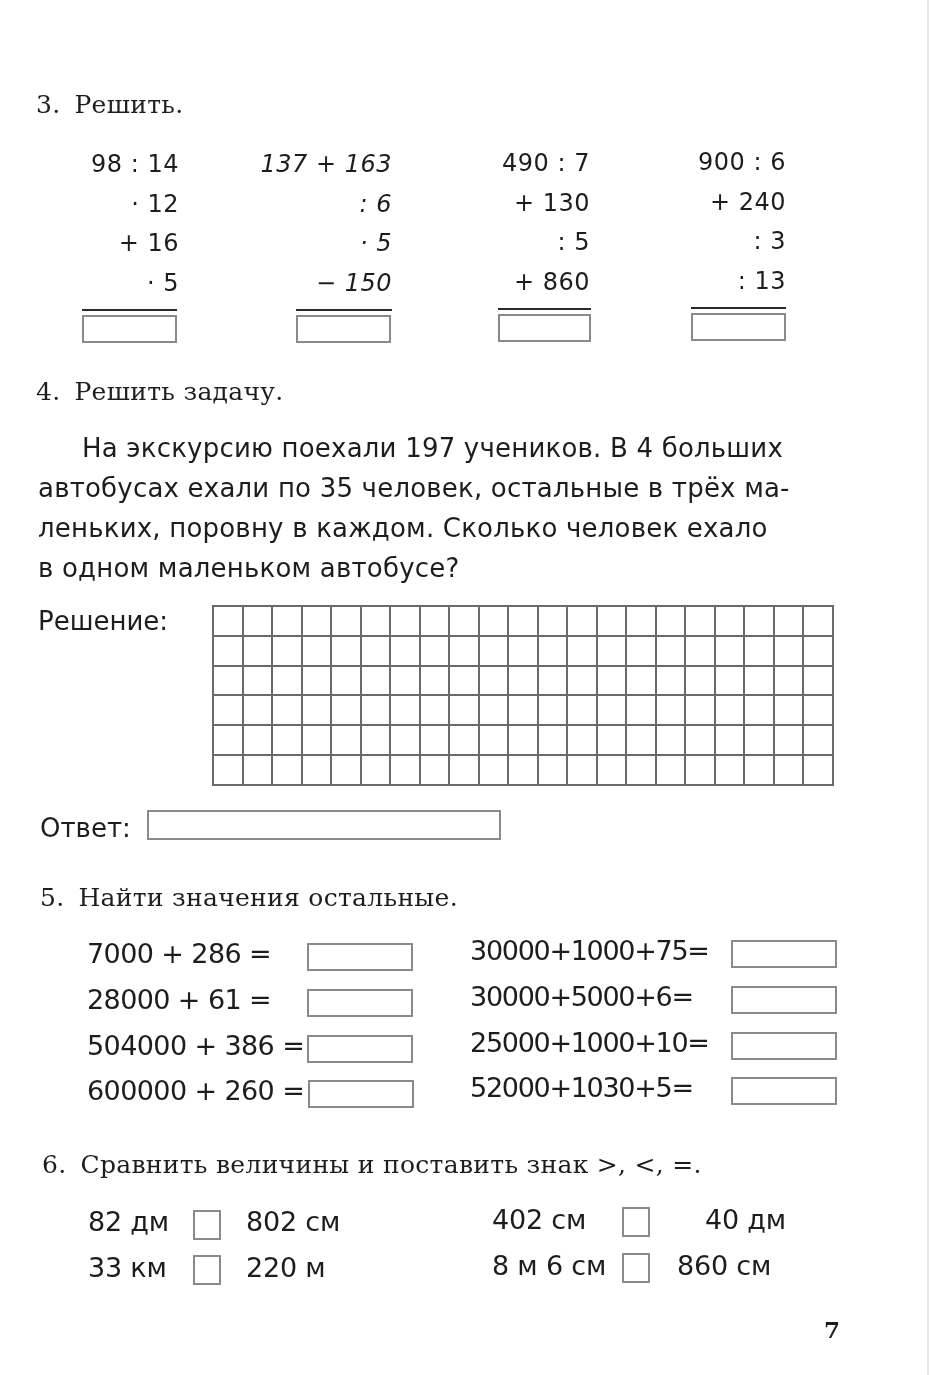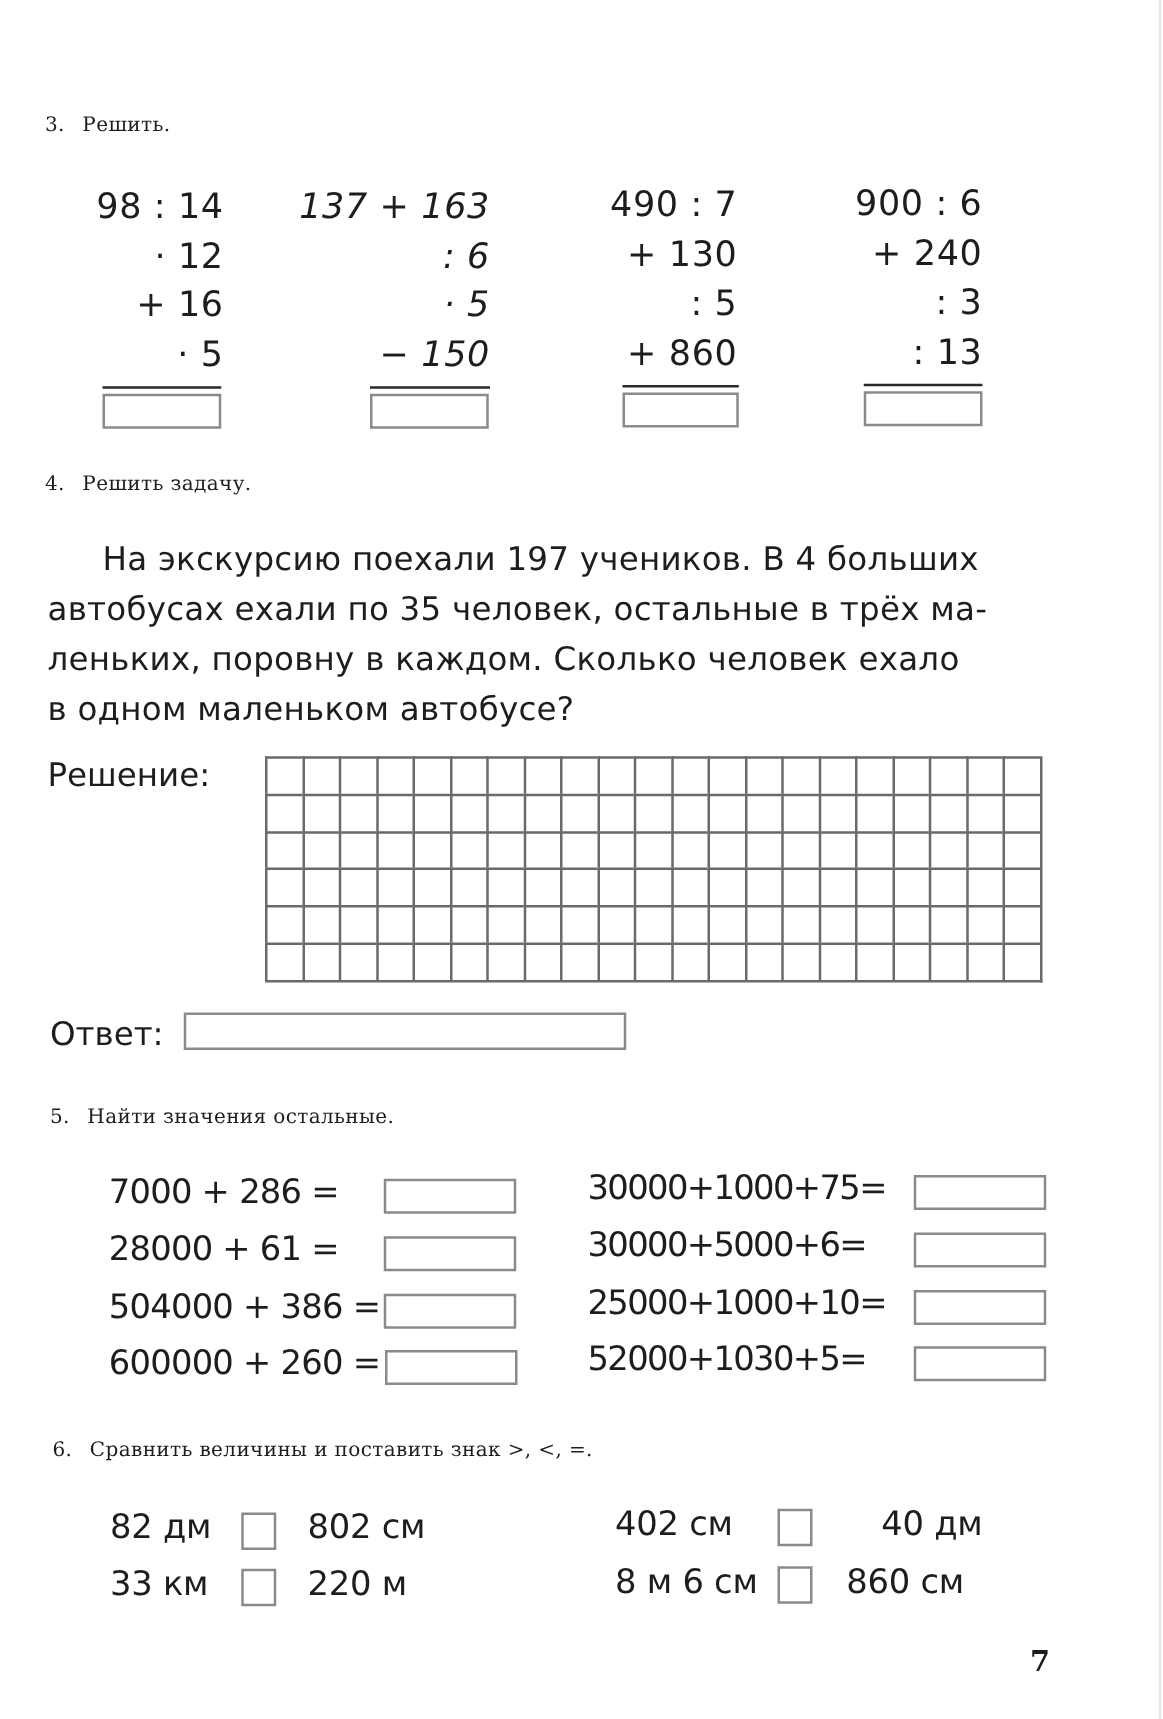--- a/index.html
+++ b/index.html
@@ -2,26 +2,26 @@
 <html><head>
 <meta charset="utf-8">
 <style>
   html, body { margin:0; padding:0; background:#ffffff; }
   body { width:930px; height:1375px; position:relative; overflow:hidden; color:#1d1d1d; }
   .page-edge { position:absolute; left:927px; top:0; width:2px; height:1375px; background:#e6e6e6; }
   .serif { font-family:"DejaVu Serif", "Liberation Serif", serif; }
   .sans { font-family:"DejaVu Sans", "Liberation Sans", sans-serif; }
   .abs { position:absolute; }
 
-  .task-heading { font-size:16px; letter-spacing:0.3px; white-space:nowrap; }
+  .task-heading { font-size:25px; letter-spacing:0.3px; white-space:nowrap; }
   .task-heading .num { margin-right:14px; }
 
   
   .chain { position:absolute; width:120px; }
-  .chain .line { font-size:28px; line-height:39.5px; text-align:right; white-space:nowrap; letter-spacing:0.5px; }
+  .chain .line { font-size:24px; line-height:39.5px; text-align:right; white-space:nowrap; letter-spacing:0.5px; }
   .chain .rule { height:2px; background:#2a2a2a; margin-top:6px; }
   .chain .box { margin-top:4px; height:28px; border:2px solid #8a8a8a; box-sizing:border-box; }
 
   
   .problem { font-size:26px; line-height:40px; letter-spacing:0.2px; }
   .grid { position:absolute; left:212px; top:605px; border-right:2px solid #6a6a6a; border-bottom:2px solid #6a6a6a;
           display:grid; grid-template-columns:repeat(21, 29.5px); grid-template-rows:repeat(6, 29.8px); }
   .grid .cell { border-left:2px solid #6a6a6a; border-top:2px solid #6a6a6a; box-sizing:border-box; }
   .label { font-size:26px; white-space:nowrap; }
   .answer-box { position:absolute; border:2px solid #8a8a8a; box-sizing:border-box; }

